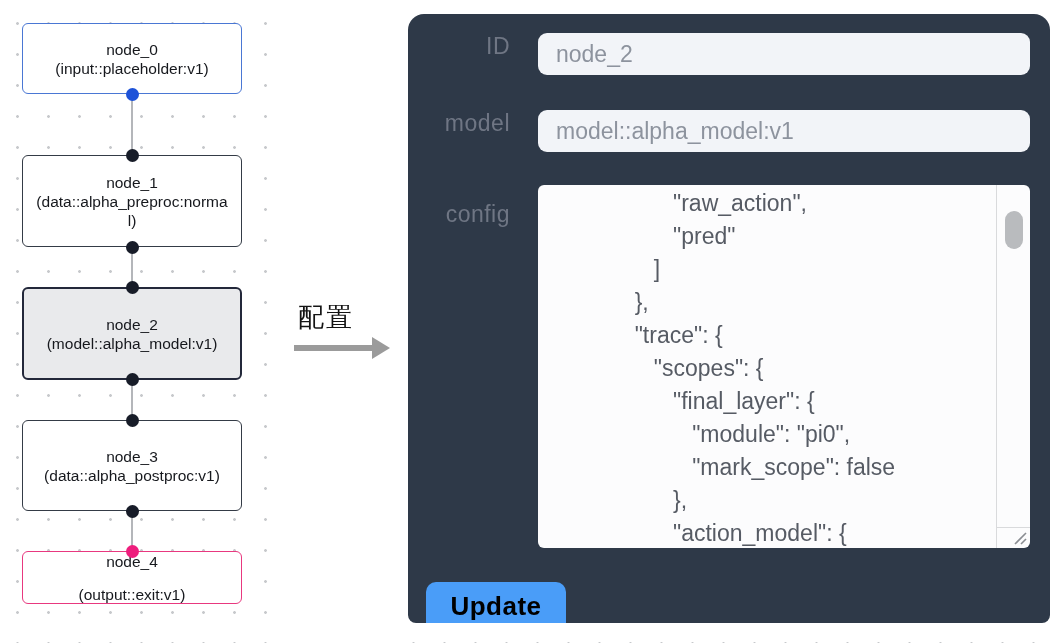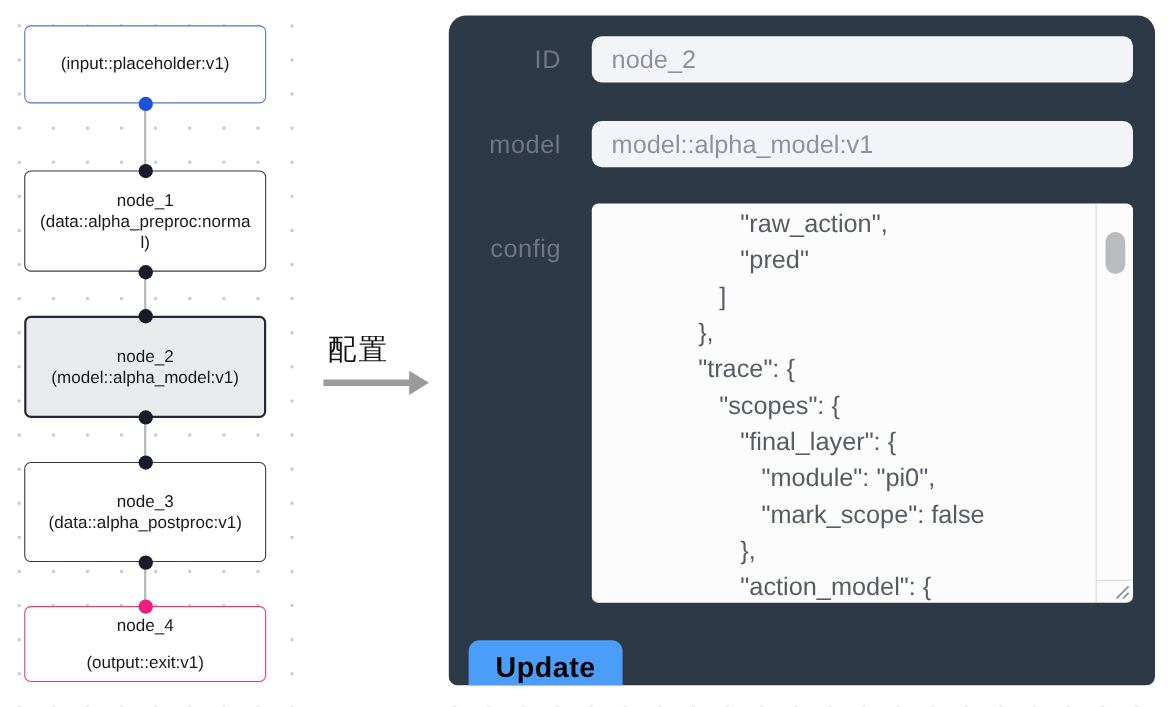--- a/index.html
+++ b/index.html
@@ -20,21 +20,21 @@
     background: #ffffff; border: 1.5px solid #343b46; border-radius: 6px;
     display: flex; flex-direction: column; justify-content: center;
     text-align: center; padding: 2px 10px;
     font-size: 15.5px; line-height: 19px; color: #16181d;
     word-break: break-all; z-index: 2;
   }
   #node-0 { top: 23px;  height: 71px; border-color: var(--node-input-border); }
   #node-1 { top: 155px; height: 92px; }
   #node-2 { top: 287px; height: 93px; background: #e9eaec; border-width: 2.5px; border-color: #23283a; }
   #node-3 { top: 420px; height: 91px; }
-  #node-4 { top: 551px; height: 69px; border-color: var(--node-output-border); gap: 14px; }
+  #node-4 { top: 551px; height: 53px; border-color: var(--node-output-border); gap: 14px; }
 
   .edge { position: absolute; left: 131px; width: 2px; background: var(--edge); z-index: 1; }
   #edge-0 { top: 94px;  height: 62px; }
   #edge-1 { top: 247px; height: 41px; }
   #edge-2 { top: 380px; height: 41px; }
   #edge-3 { top: 511px; height: 41px; }
 
   .port { position: absolute; left: 126px; width: 13px; height: 13px; border-radius: 50%;
           background: var(--port-default); z-index: 3; }
   #port-n0-out { top: 88px;  background: var(--port-input); }
@@ -52,34 +52,34 @@
   #transition-arrow .shaft { position: absolute; left: 0; top: 8px; width: 80px; height: 6px; background: #9b9b9b; }
   #transition-arrow .head  { position: absolute; left: 78px; top: 0;
     width: 0; height: 0; border-left: 18px solid #9b9b9b;
     border-top: 11px solid transparent; border-bottom: 11px solid transparent; }
 
   
   #config-panel {
     position: absolute; left: 408px; top: 14px; width: 642px; height: 609px;
     background: var(--panel-bg); border-radius: 16px 16px 8px 8px; overflow: hidden; z-index: 4;
   }
-  .panel-row { position: absolute; left: 0; display: flex; align-items: center; width: 100%; }
+  .panel-row { position: absolute; left: 0; display: flex; align-items: flex-start; width: 100%; }
   .panel-label {
     width: 102px; text-align: right; margin-right: 28px;
     font-size: 23px; color: #6f7684; letter-spacing: 0.5px; flex: none;
   }
   .panel-input {
     width: 492px; height: 42px; border: none; outline: none;
     background: #f2f4f8; border-radius: 9px; padding: 0 18px;
     font-size: 23px; color: #8d939e; font-family: "Liberation Sans", sans-serif;
   }
   #row-id   { top: 19px;  height: 42px; }
   #row-type { top: 96px;  height: 42px; }
   #row-config { top: 171px; align-items: flex-start; }
-  #row-config .panel-label { margin-top: 28px; }
+  #row-config .panel-label { margin-top: 16px; }
 
   #config-box {
     position: relative; width: 492px; height: 363px;
     background: #fcfcfd; border-radius: 6px; overflow: hidden;
   }
   #config-code {
     position: absolute; left: 0; top: 0; right: 35px; bottom: 0;
     padding: 2px 0 0 20px; font-family: "Liberation Sans", sans-serif;
     font-size: 23px; line-height: 33px; color: #565b64;
     white-space: pre; overflow: hidden;
@@ -113,20 +113,21 @@
 <div class="dots" id="right-dots"></div>
 
 <div>
 
   <div class="edge" id="edge-0"></div>
   <div class="edge" id="edge-1"></div>
   <div class="edge" id="edge-2"></div>
   <div class="edge" id="edge-3"></div>
 
   <div class="flow-node" id="node-0">
+    <div>node_0</div>
     <div>(input::placeholder:v1)</div>
   </div>
   <div class="flow-node" id="node-1">
     <div>node_1</div>
     <div>(data::alpha_preproc:normal)</div>
   </div>
   <div class="flow-node" id="node-2">
     <div>node_2</div>
     <div>(model::alpha_model:v1)</div>
   </div>

